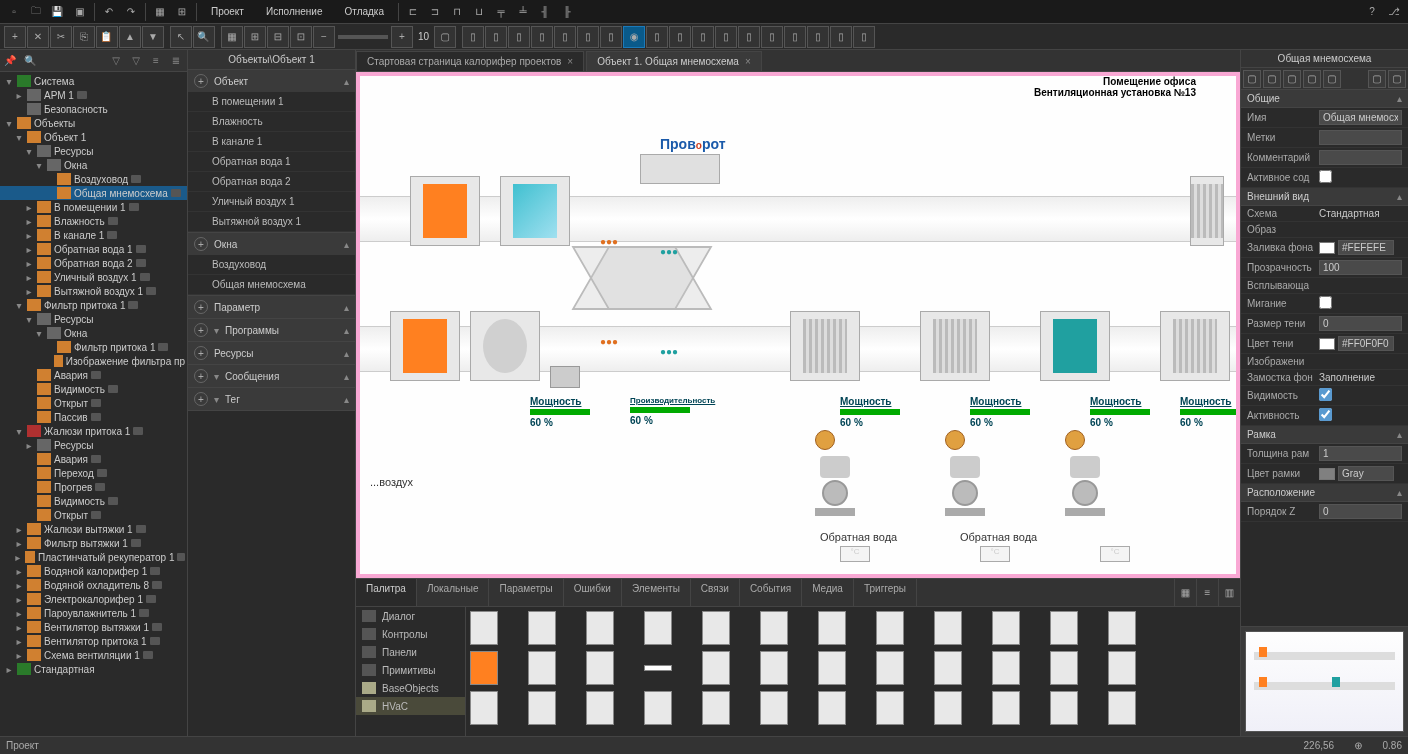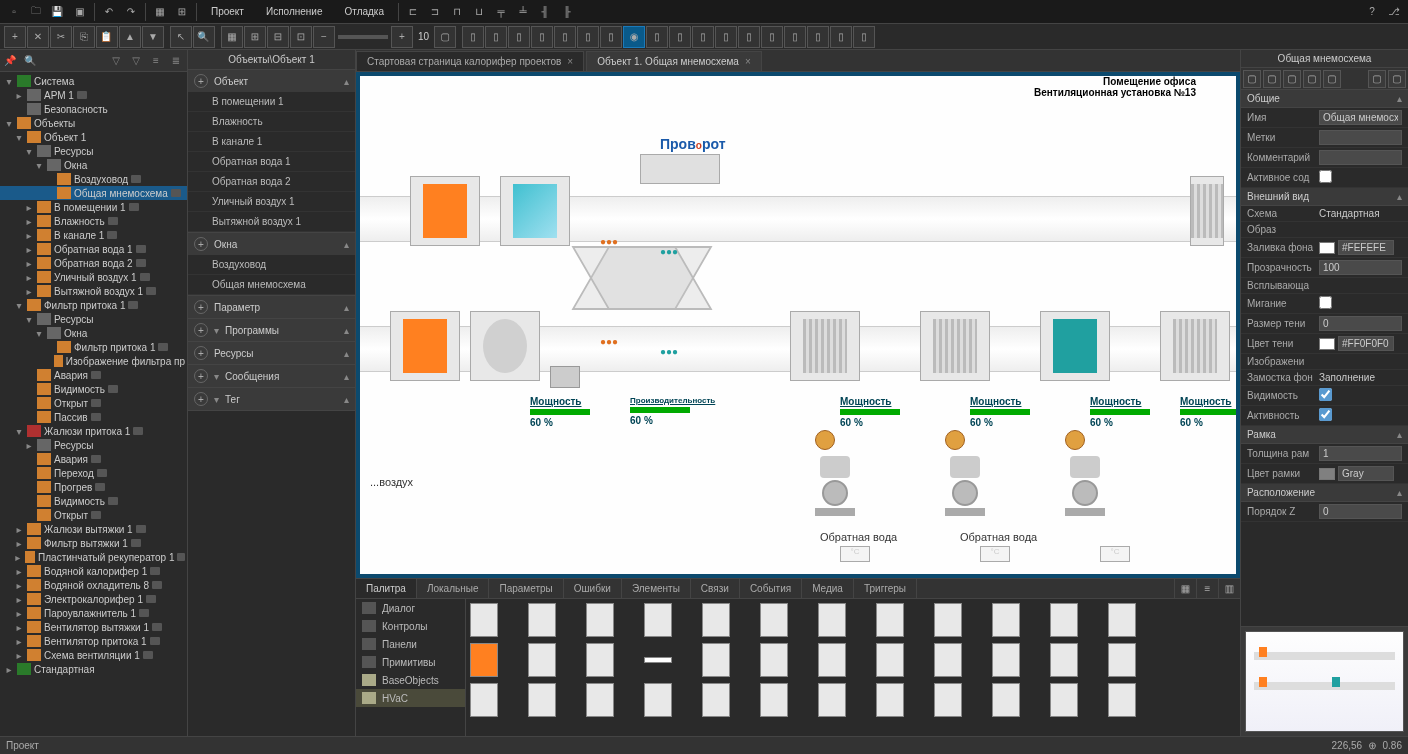--- a/index.html
+++ b/index.html
@@ -35,21 +35,21 @@
 .mid-section { border-bottom: 1px solid #444; }
 .mid-section-hdr { height: 22px; background: #3a3a3a; display: flex; align-items: center; padding: 0 6px; gap: 6px; color: #ccc; cursor: pointer; }
 .mid-section-hdr .plus { width: 14px; height: 14px; border: 1px solid #666; border-radius: 7px; display: flex; align-items: center; justify-content: center; color: #aaa; }
 .mid-section-hdr .arrow { margin-left: auto; color: #888; }
 .mid-item { padding: 4px 6px 4px 24px; color: #bbb; cursor: pointer; border-bottom: 1px solid #333; }
 .center { flex: 1; display: flex; flex-direction: column; min-width: 0; }
 .tabs { height: 22px; background: #333; display: flex; align-items: flex-end; border-bottom: 1px solid #444; }
 .tab { padding: 4px 10px; background: #2a2a2a; border: 1px solid #444; border-bottom: none; margin-right: 2px; display: flex; align-items: center; gap: 6px; color: #aaa; cursor: pointer; }
 .tab.active { background: #3a3a3a; color: #ccc; }
 .tab .close { color: #888; }
-.canvas-wrap { flex: 1; background: #0c4a6e; padding: 4px; position: relative; min-height: 0; display: flex; flex-direction: column; }
+.canvas-wrap { flex: 1; background: #f9a8d4; padding: 4px; position: relative; min-height: 0; display: flex; flex-direction: column; }
 .canvas { flex: 1; background: #fefefe; position: relative; overflow: hidden; }
 .hvac-title { position: absolute; top: 0px; right: 40px; text-align: right; color: #000; font-weight: bold; font-size: 13px; }
 .hvac-title .line2 { font-size: 10px; }
 .provorot { position: absolute; top: 60px; left: 300px; color: #1a5aaa; font-weight: bold; font-size: 14px; }
 .provorot .o { color: #d04020; }
 .duct { position: absolute; left: 0; right: 0; height: 46px; background: linear-gradient(#eee, #fff, #eee); border-top: 1px solid #ccc; border-bottom: 1px solid #ccc; }
 .equip { position: absolute; width: 70px; height: 70px; background: #e8e8e8; border: 1px solid #aaa; display: flex; align-items: center; justify-content: center; }
 .equip .inner { width: 44px; height: 54px; }
 .equip.orange .inner { background: #ff8020; }
 .equip.teal .inner { background: #20a0a0; }
@@ -63,21 +63,21 @@
 .pump .motor { width: 30px; height: 22px; background: #ccc; border-radius: 4px; margin: 0 auto; }
 .pump .body { width: 26px; height: 26px; background: #bbb; border-radius: 50%; margin: 2px auto; border: 2px solid #999; }
 .pump .base { width: 40px; height: 8px; background: #aaa; margin: 0 auto; }
 .valve { position: absolute; width: 20px; height: 20px; background: #e0a040; border-radius: 50%; border: 1px solid #a06020; }
 .gauge-lbl { position: absolute; font-size: 10px; color: #045; }
 .gauge-lbl .name { color: #045; text-decoration: underline; font-weight: bold; }
 .gauge-lbl .bar { width: 60px; height: 6px; background: #0a0; margin: 2px 0; }
 .gauge-lbl .val { color: #045; font-weight: bold; }
 .text-lbl { position: absolute; font-size: 11px; color: #333; }
 .palette { height: 158px; background: #2a2a2a; border-top: 1px solid #444; display: flex; flex-direction: column; }
-.pal-tabs { height: 20px; background: #333; display: flex; border-bottom: 1px solid #444; }
+.pal-tabs { height: 28px; background: #333; display: flex; border-bottom: 1px solid #444; }
 .pal-tab { padding: 4px 10px; border-right: 1px solid #444; color: #aaa; cursor: pointer; }
 .pal-tab.active { background: #2a2a2a; color: #ccc; }
 .pal-tabs .view-btns { margin-left: auto; display: flex; }
 .pal-tabs .vb { width: 22px; display: flex; align-items: center; justify-content: center; border-left: 1px solid #444; color: #aaa; cursor: pointer; }
 .pal-body { flex: 1; display: flex; }
 .pal-cats { width: 110px; border-right: 1px solid #444; }
 .pal-cat { padding: 3px 6px; display: flex; align-items: center; gap: 6px; color: #bbb; cursor: pointer; }
 .pal-cat.active { background: #4a4a3a; }
 .pal-cat .ci { width: 14px; height: 12px; background: #555; }
 .pal-items { flex: 1; display: flex; flex-direction: column; padding: 4px; gap: 6px; overflow: auto; }
@@ -91,21 +91,21 @@
 .rp-section-hdr .arr { margin-left: auto; color: #888; }
 .rp-row { display: flex; align-items: center; padding: 2px 6px; border-bottom: 1px solid #333; }
 .rp-row .lbl { width: 72px; color: #aaa; }
 .rp-row .val { flex: 1; }
 .rp-row input[type="text"] { width: 100%; background: #4a4a4a; border: 1px solid #555; color: #ccc; padding: 1px 3px; font-size: 10px; }
 .rp-row .swatch { width: 16px; height: 12px; border: 1px solid #777; display: inline-block; margin-right: 3px; vertical-align: middle; }
 .rp-row input[type="checkbox"] { accent-color: #5a9ad0; }
 .minimap { margin-top: auto; height: 110px; background: #3a3a3a; border-top: 1px solid #444; padding: 4px; }
 .minimap .mini { width: 100%; height: 100%; background: linear-gradient(#fefefe, #f0f0f8); border: 1px solid #555; position: relative; }
 .statusbar { height: 18px; background: #333; border-top: 1px solid #444; display: flex; align-items: center; padding: 0 6px; color: #aaa; }
-.statusbar .right { margin-left: auto; display: flex; gap: 6px; }
+.statusbar .right { margin-left: auto; display: flex; gap: 20px; }
 ::-webkit-scrollbar { width: 10px; height: 10px; }
 ::-webkit-scrollbar-track { background: #2a2a2a; }
 ::-webkit-scrollbar-thumb { background: #555; }
 </style>
 </head>
 <body>
 
 <div class="topbar">
   <div class="icon-btn">▫</div>
   <div class="icon-btn">🗀</div>

